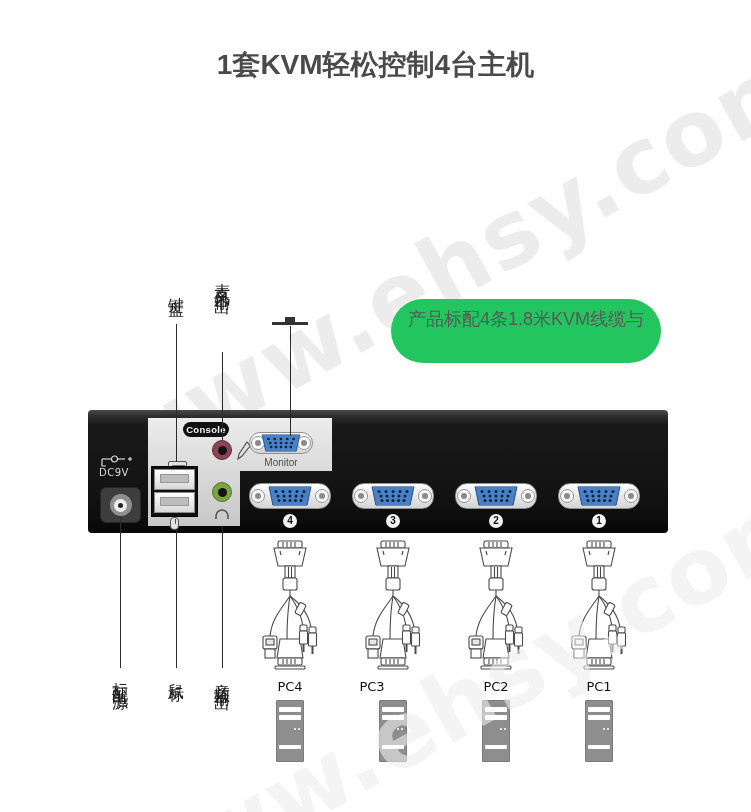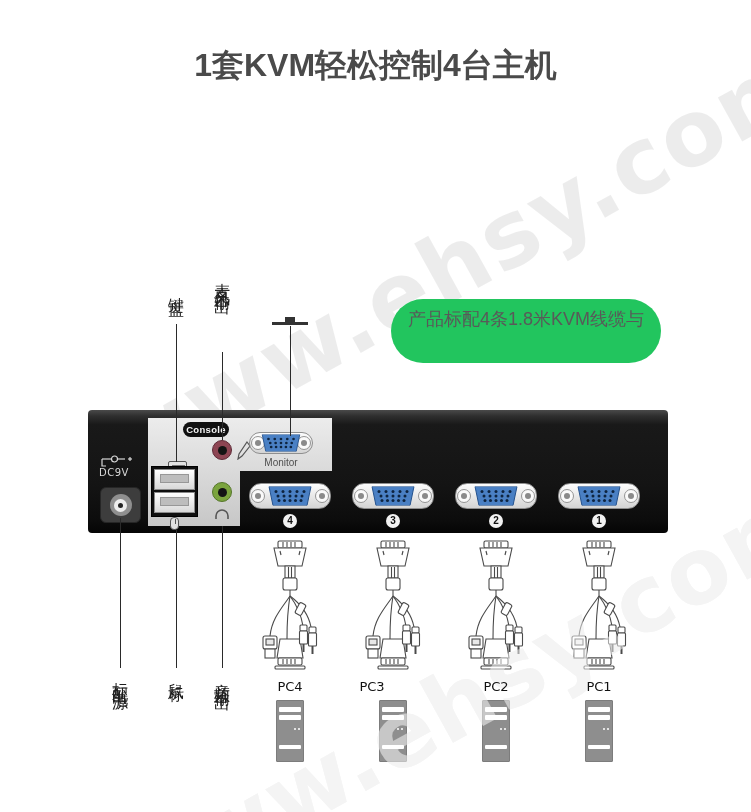--- a/index.html
+++ b/index.html
@@ -15,21 +15,21 @@
     font-size:92px; letter-spacing:2px; z-index:1; pointer-events:none;
     transform:translate(-50%,-50%) rotate(-29deg);
     font-family:"DejaVu Sans",sans-serif;
   }
   .wm-upper { left:460px; top:262px; color:rgba(0,0,0,0.075); }
   .wm-lower { left:465px; top:700px; color:rgba(0,0,0,0.09); }
   .wm-lower-hi { left:465px; top:700px; color:rgba(255,255,255,0.5); z-index:3; }
   
   .title {
     position:absolute; left:0; top:38px; width:100%; text-align:center;
-    font-size:32px; line-height:54px; font-weight:600; color:#4a4a4a; z-index:4;
+    font-size:28px; line-height:54px; font-weight:600; color:#4a4a4a; z-index:4;
   }
   .subtitle {
     position:absolute; left:0; top:107px; width:100%; text-align:center;
     font-size:22px; line-height:29px; color:#595959; z-index:4;
   }
   
   .tagline {
     position:absolute; left:398px; top:261px; font-size:18px; color:#595959; z-index:4;
   }
   .note-box {

